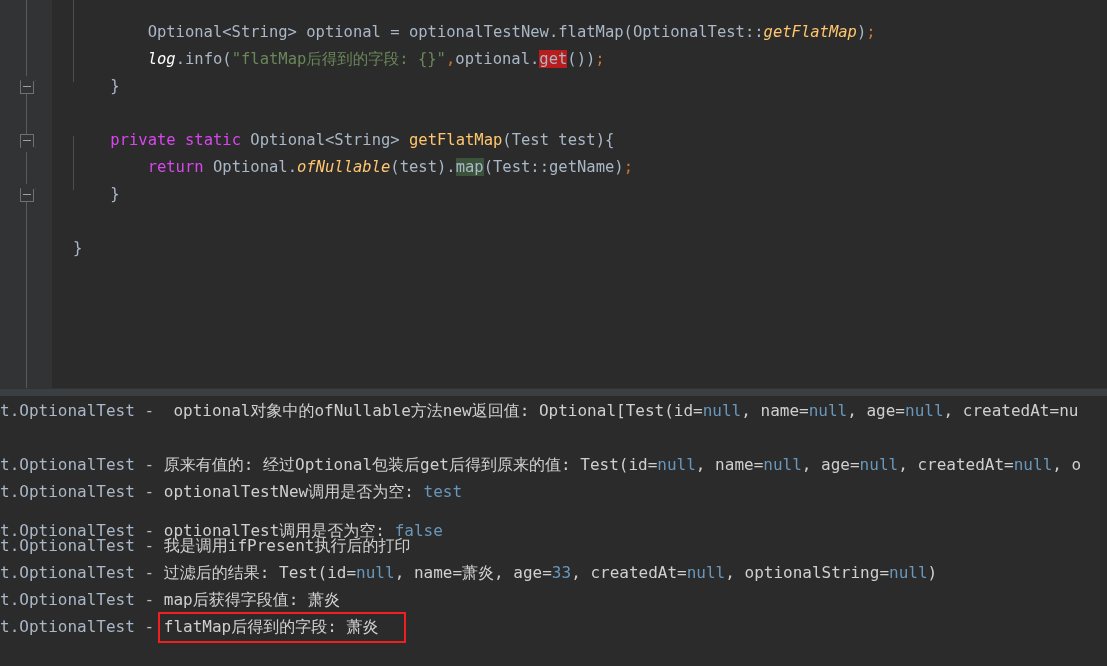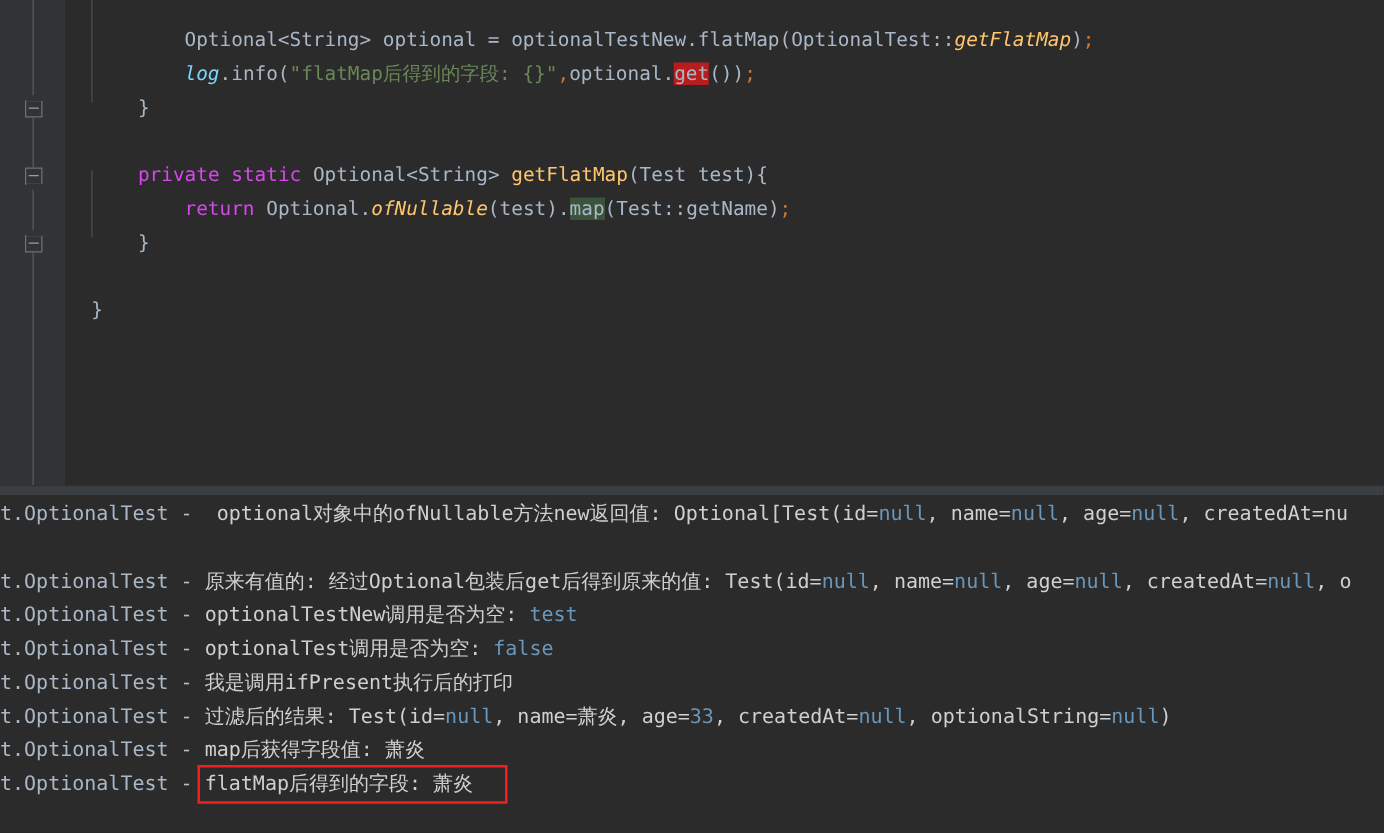--- a/index.html
+++ b/index.html
@@ -105,21 +105,21 @@
     font-size: 15.5px;
     white-space: pre;
     color: #a9b7c6;
     letter-spacing: 0;
   }
 
   
   .t-kw      { color: #d946ef; margin-top: 25px; }
   .t-plain   { color: #a9b7c6; }
   .t-str     { color: #6a8759; }
-  .t-field   { color: #7dd3fc; font-style: italic; }
+  .t-field   { color: #ffffff; font-style: italic; }
   .t-method  { color: #ffc66d; }
   .t-staticm { color: #ffc66d; font-style: italic; }
   .t-semi    { color: #cc7832; }
   .t-hl      { background: #b91c1c; color: #a9b7c6; }
   .t-hl2     { background: #3b523b; color: #a9b7c6; }
 
   
   .pane-divider {
     position: absolute;
     left: 0; top: 388px;
@@ -196,21 +196,21 @@
     </div>
   </div>
 
   <div class="pane-divider"></div>
 
   <div class="console-pane">
     <div id="console-lines">
         <div class="console-line" style="top: 1px;"><span class="c-logger">t.OptionalTest</span><span class="c-dash"> -</span><span class="c-msg">  optional对象中的ofNullable方法new返回值: Optional[Test(id=</span><span class="c-bool">null</span><span class="c-msg">, name=</span><span class="c-bool">null</span><span class="c-msg">, age=</span><span class="c-bool">null</span><span class="c-msg">, createdAt=nu</span></div>
         <div class="console-line" style="top: 55px;"><span class="c-logger">t.OptionalTest</span><span class="c-dash"> -</span><span class="c-msg"> 原来有值的: 经过Optional包装后get后得到原来的值: Test(id=</span><span class="c-bool">null</span><span class="c-msg">, name=</span><span class="c-bool">null</span><span class="c-msg">, age=</span><span class="c-bool">null</span><span class="c-msg">, createdAt=</span><span class="c-bool">null</span><span class="c-msg">, o</span></div>
         <div class="console-line" style="top: 82px;"><span class="c-logger">t.OptionalTest</span><span class="c-dash"> -</span><span class="c-msg"> optionalTestNew调用是否为空: </span><span class="c-bool">test</span></div>
-        <div class="console-line" style="top: 109px; text-align: center;"><span class="c-logger">t.OptionalTest</span><span class="c-dash"> -</span><span class="c-msg"> optionalTest调用是否为空: </span><span class="c-bool">false</span></div>
+        <div class="console-line" style="top: 121px; text-align: center;"><span class="c-logger">t.OptionalTest</span><span class="c-dash"> -</span><span class="c-msg"> optionalTest调用是否为空: </span><span class="c-bool">false</span></div>
         <div class="console-line" style="top: 136px;"><span class="c-logger">t.OptionalTest</span><span class="c-dash"> -</span><span class="c-msg"> 我是调用ifPresent执行后的打印</span></div>
         <div class="console-line" style="top: 163px;"><span class="c-logger">t.OptionalTest</span><span class="c-dash"> -</span><span class="c-msg"> 过滤后的结果: Test(id=</span><span class="c-bool">null</span><span class="c-msg">, name=萧炎, age=</span><span class="c-bool">33</span><span class="c-msg">, createdAt=</span><span class="c-bool">null</span><span class="c-msg">, optionalString=</span><span class="c-bool">null</span><span class="c-msg">)</span></div>
         <div class="console-line" style="top: 190px;"><span class="c-logger">t.OptionalTest</span><span class="c-dash"> -</span><span class="c-msg"> map后获得字段值: 萧炎</span></div>
         <div class="console-line" style="top: 217px;"><span class="c-logger">t.OptionalTest</span><span class="c-dash"> -</span><span class="c-msg"> flatMap后得到的字段: 萧炎</span></div>
       </div>
   </div>
 
   <div class="annot-box" id="annot-box" style="left: 158px; top: 612px; width: 248px; height: 31px; border-color: rgb(242, 31, 31);"></div>
 
 </div>

